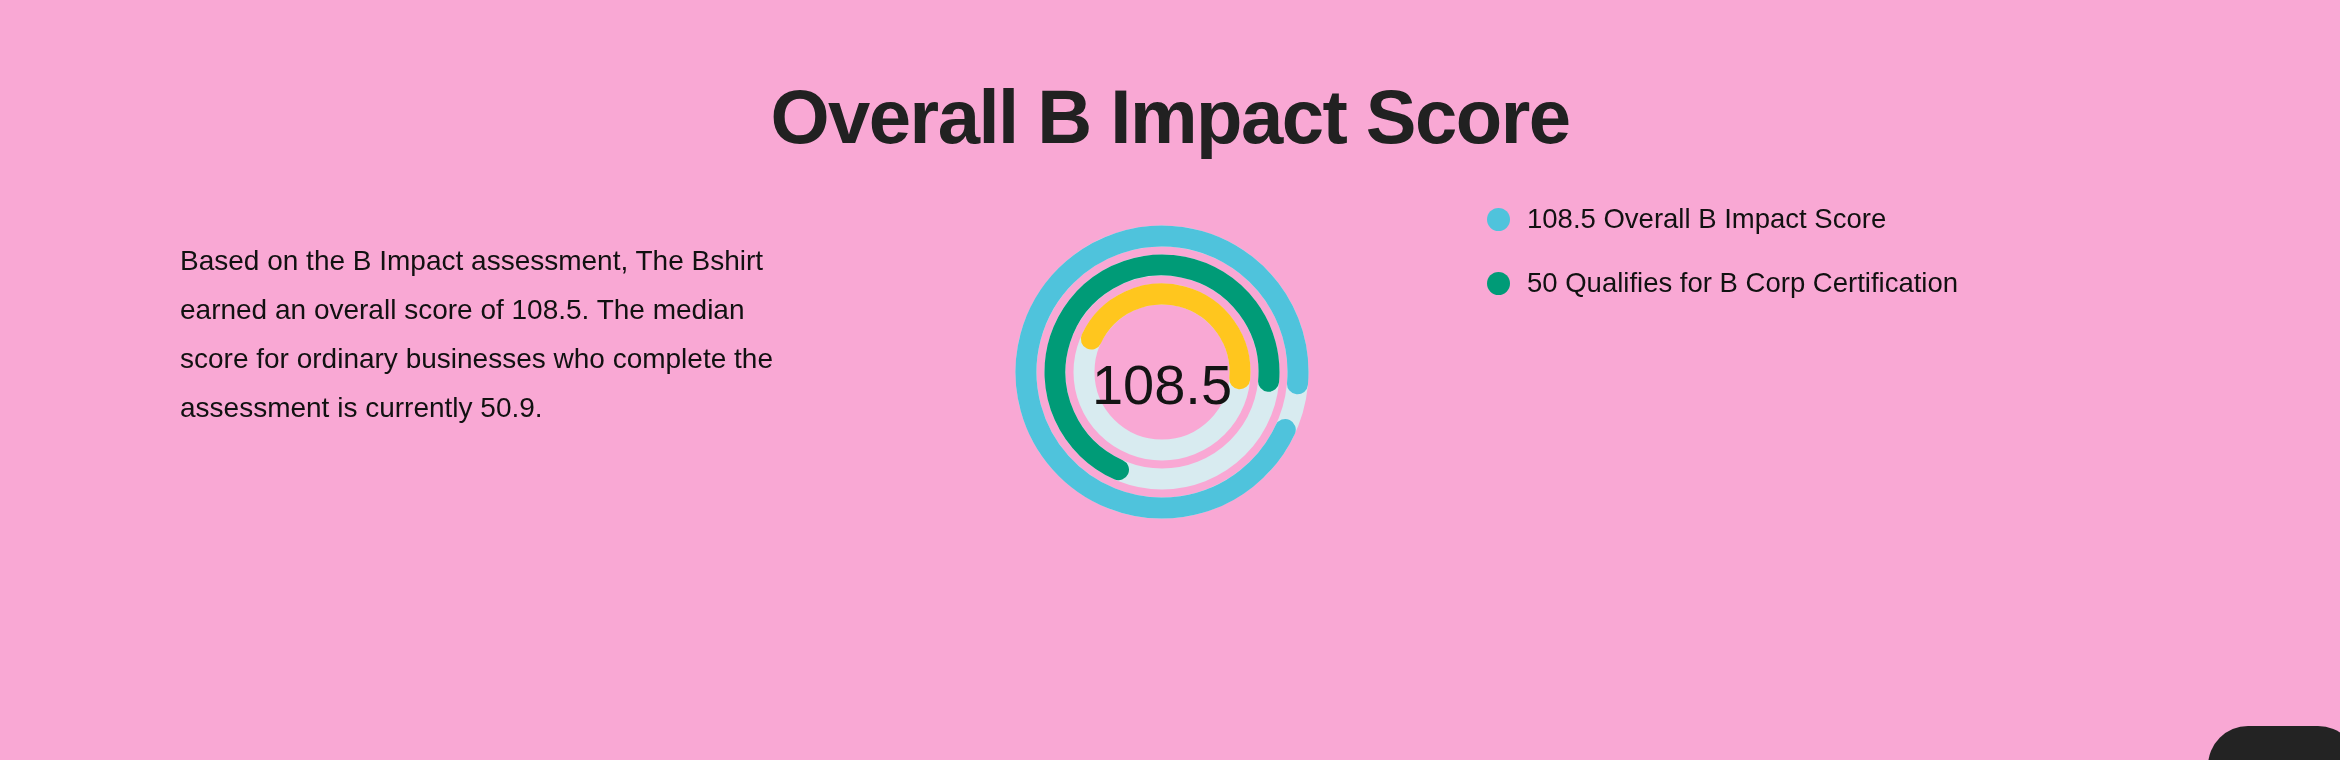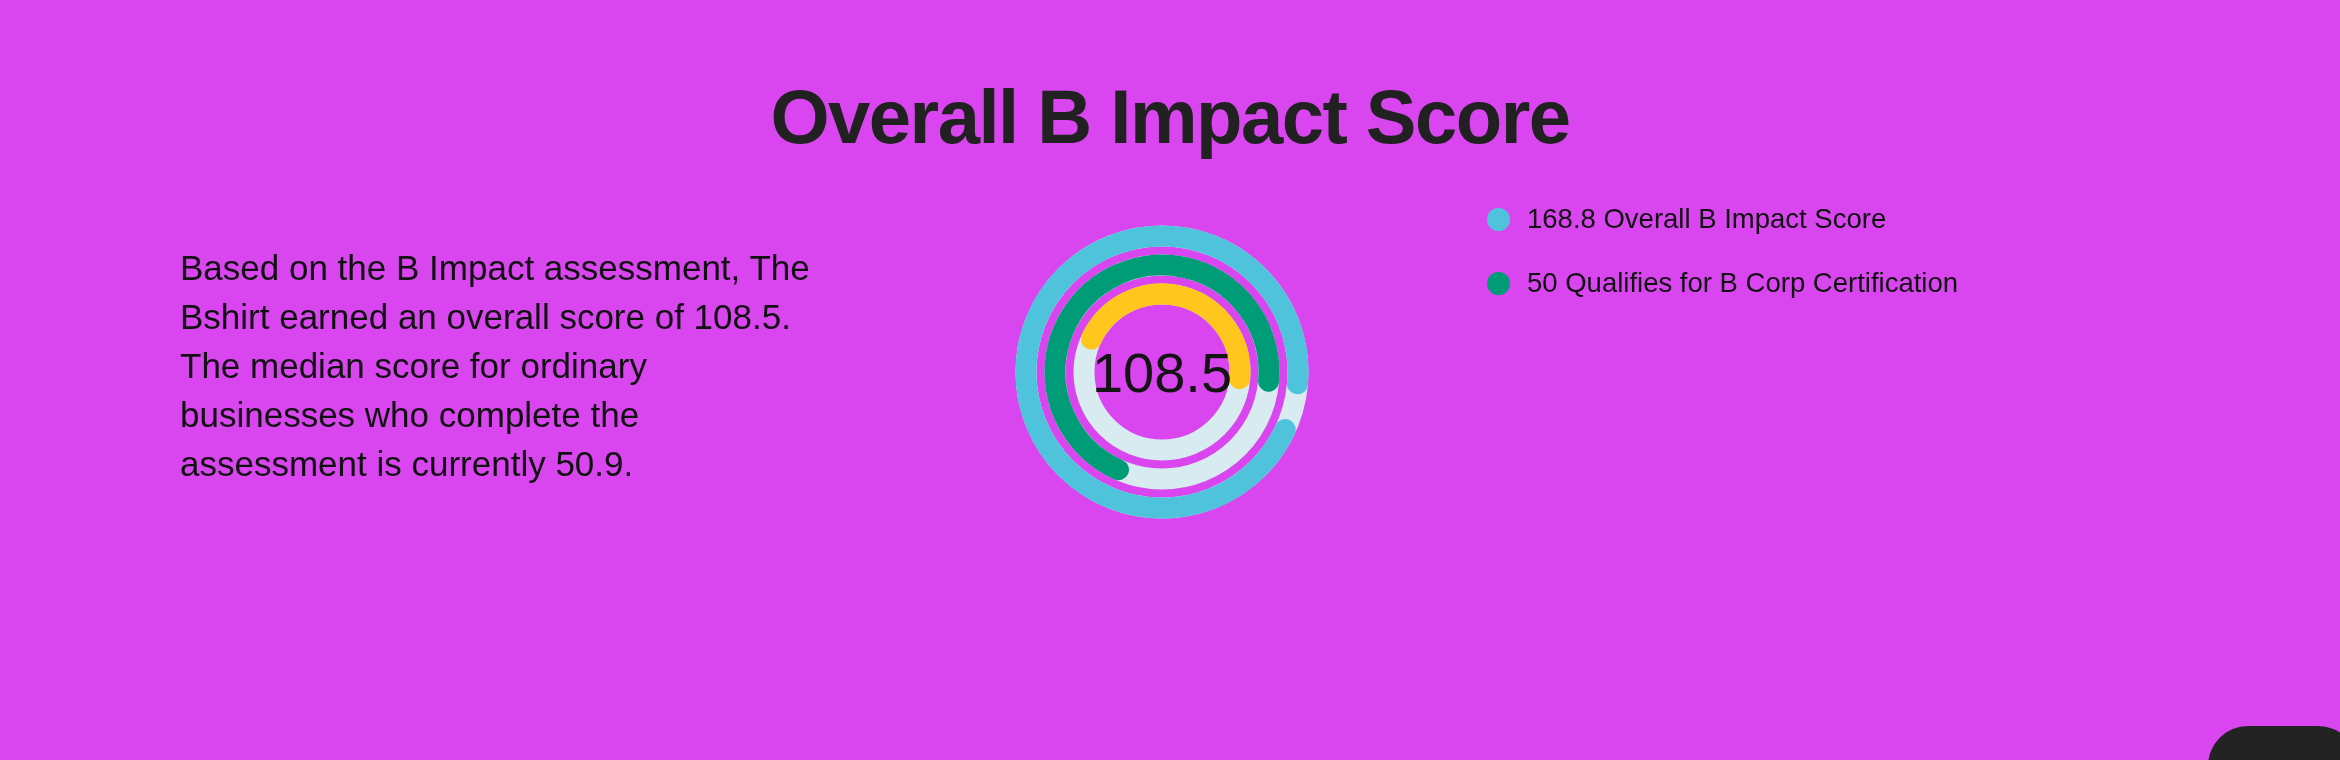--- a/index.html
+++ b/index.html
@@ -12,21 +12,21 @@
     height: 760px;
     background: #f5f5f5;
     font-family: "Liberation Sans", sans-serif;
     overflow: hidden;
     position: relative;
   }
 
   #page-root {
     position: absolute;
     inset: 0;
-    background: #d946ef;
+    background: #f9a8d4;
   }
 
   
   .page-title {
     position: absolute;
     top: 24px;
     left: 0;
     width: 2340px;
     text-align: center;
     font-size: 76px;
@@ -45,21 +45,21 @@
     width: 2340px;
     height: 540px;
   }
 
   
   .description-block {
     position: absolute;
     left: 180px;
     top: 18px;
     width: 640px;
-    font-size: 35px;
+    font-size: 28px;
     line-height: 49px;
     color: #111111;
     font-weight: 400;
   }
 
   
   .gauge-wrap {
     position: absolute;
     left: 1010px;
     top: 30px;
@@ -68,21 +68,21 @@
   }
   .gauge-svg {
     display: block;
     width: 304px;
     height: 304px;
     overflow: visible;
   }
   .gauge-center-value {
     position: absolute;
     left: 0;
-    top: 0;
+    top: 12px;
     width: 304px;
     height: 304px;
     display: flex;
     align-items: center;
     justify-content: center;
     font-size: 56px;
     font-weight: 400;
     color: #141414;
     letter-spacing: 0px;
     pointer-events: none;
@@ -148,21 +148,21 @@
         <path id="arc-outer" fill="none" stroke-linecap="round" stroke-width="21" d="M 287.48 163.85 A 136 136 0 1 0 275.26 209.48" stroke="#4fc3dc"></path>
         <path id="arc-middle" fill="none" stroke-linecap="round" stroke-width="21" d="M 258.59 161.33 A 107 107 0 1 0 108.48 249.75" stroke="#009b77"></path>
         <path id="arc-inner" fill="none" stroke-linecap="round" stroke-width="21" d="M 229.70 158.80 A 78 78 0 0 0 81.31 119.04" stroke="#ffc61e"></path>
       </svg>
       <div class="gauge-center-value">108.5</div>
     </div>
 
     <div class="legend">
       <div class="legend-item">
         <span class="legend-dot" id="legend-dot-0" style="background: rgb(79, 195, 220);"></span>
-        <span class="legend-label">168.8 Overall B Impact Score</span>
+        <span class="legend-label">108.5 Overall B Impact Score</span>
       </div>
       <div class="legend-item">
         <span class="legend-dot" id="legend-dot-1" style="background: rgb(0, 155, 119);"></span>
         <span class="legend-label">50 Qualifies for B Corp Certification</span>
       </div>
     </div>
 
   </div>
 
   <div class="corner-widget"></div>

